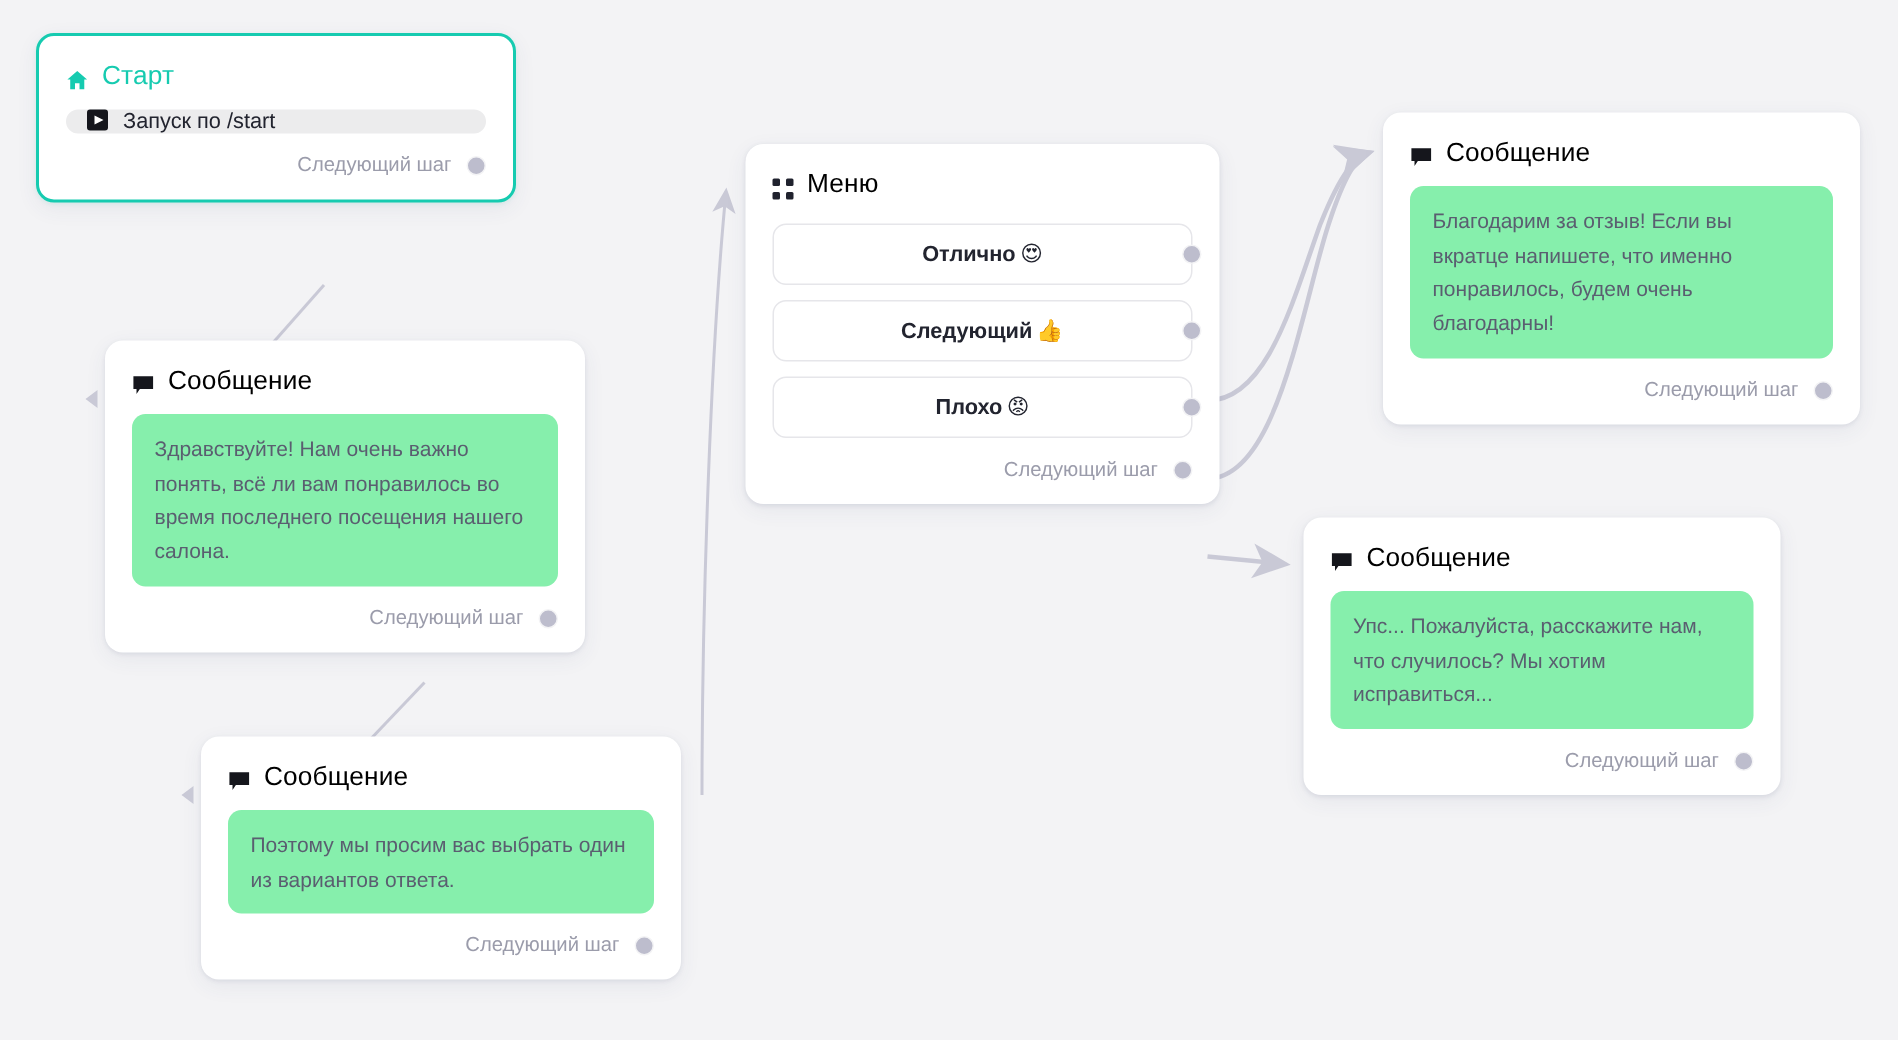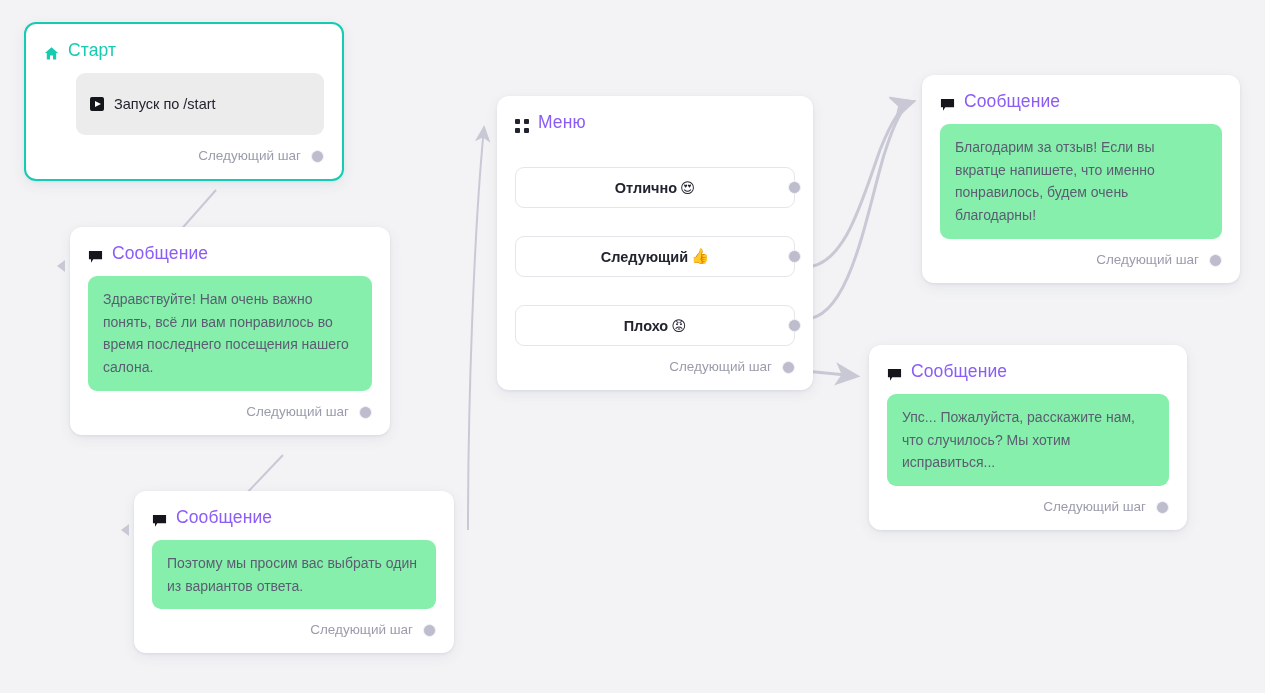--- a/index.html
+++ b/index.html
@@ -49,21 +49,21 @@
 
   .node-header {
     display: flex;
     align-items: flex-end;
     gap: 9px;
     padding: 16px 18px 0 18px;
   }
 
   .node-title {
     font-size: 17.5px;
-    color: #8b5cf6;
+    color: #000000;
     letter-spacing: 0.1px;
   }
   .node.start .node-title { color: #16cbb0; }
 
   .icon { display: inline-flex; align-items: center; justify-content: center; }
 
   .home-icon svg { display: block; }
   .grid-icon { width: 14px; height: 14px; position: relative; }
   .grid-icon i {
     position: absolute;
@@ -76,27 +76,26 @@
   .grid-icon i:nth-child(3) { left: 0; bottom: 0; }
   .grid-icon i:nth-child(4) { right: 0; bottom: 0; }
 
   .bubble-icon svg { display: block; }
 
   .node-body { padding: 12px 18px 0 18px; }
 
   .chip {
     background: #ececed;
     border-radius: 9px;
-    padding: 23px 14px;
+    padding: 0 14px;
     display: flex;
-    align-items: center;
+    align-items: flex-start;
     gap: 10px;
     font-size: 14.5px;
     color: #22242f;
-    margin-left: 32px;
   }
 
   .play-icon {
     width: 14px; height: 14px;
     background: #15161c;
     border-radius: 2px;
     position: relative;
     flex: none;
   }
   .play-icon::after {
@@ -118,21 +117,21 @@
   }
 
   .options { padding: 6px 18px 0 18px; }
 
   .option {
     position: relative;
     border: 1px solid #e6e6ea;
     border-radius: 9px;
     background: #fff;
     height: 41px;
-    margin-top: 28px;
+    margin-top: 10px;
     display: flex;
     align-items: center;
     justify-content: center;
     font-size: 14.5px;
     font-weight: bold;
     color: #22242f;
   }
   .option .emoji { margin-left: 3px; font-weight: normal; }
 
   .port {

